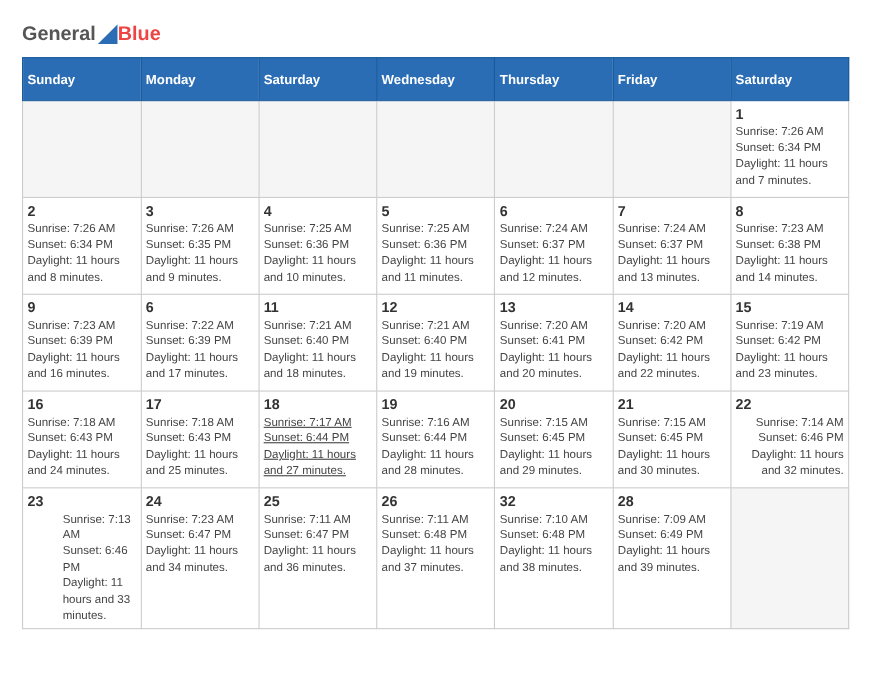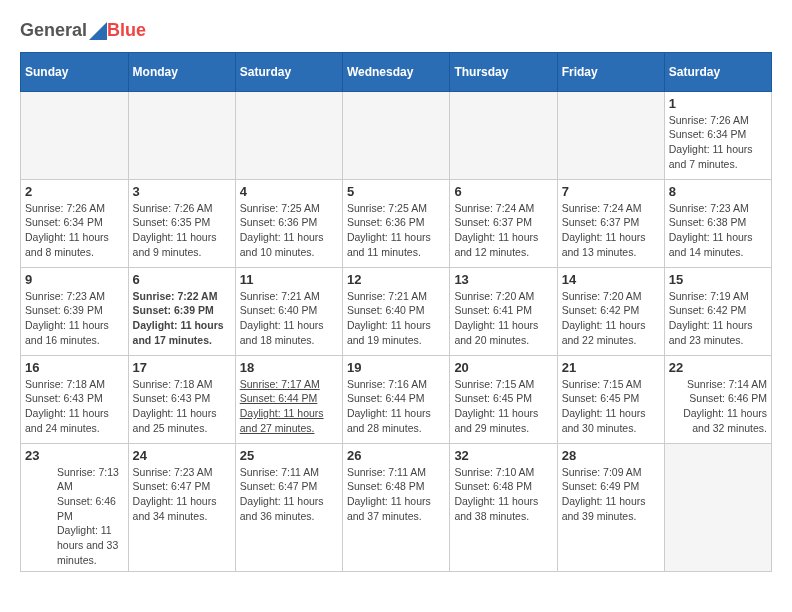--- a/index.html
+++ b/index.html
@@ -178,21 +178,21 @@
       </tr>
       <tr>
         <td>
           <span class="day-num">9</span>
           <div class="day-info" style="white-space: pre-line;">Sunrise: 7:23 AM
 Sunset: 6:39 PM
 Daylight: 11 hours and 16 minutes.</div>
         </td>
         <td>
           <span class="day-num">6</span>
-          <div class="day-info" style="white-space: pre-line; font-weight: bold;">Sunrise: 7:22 AM
+          <div class="day-info" style="white-space: pre-line;">Sunrise: 7:22 AM
 Sunset: 6:39 PM
 Daylight: 11 hours and 17 minutes.</div>
         </td>
         <td>
           <span class="day-num">11</span>
           <div class="day-info" style="white-space: pre-line;">Sunrise: 7:21 AM
 Sunset: 6:40 PM
 Daylight: 11 hours and 18 minutes.</div>
         </td>
         <td>

